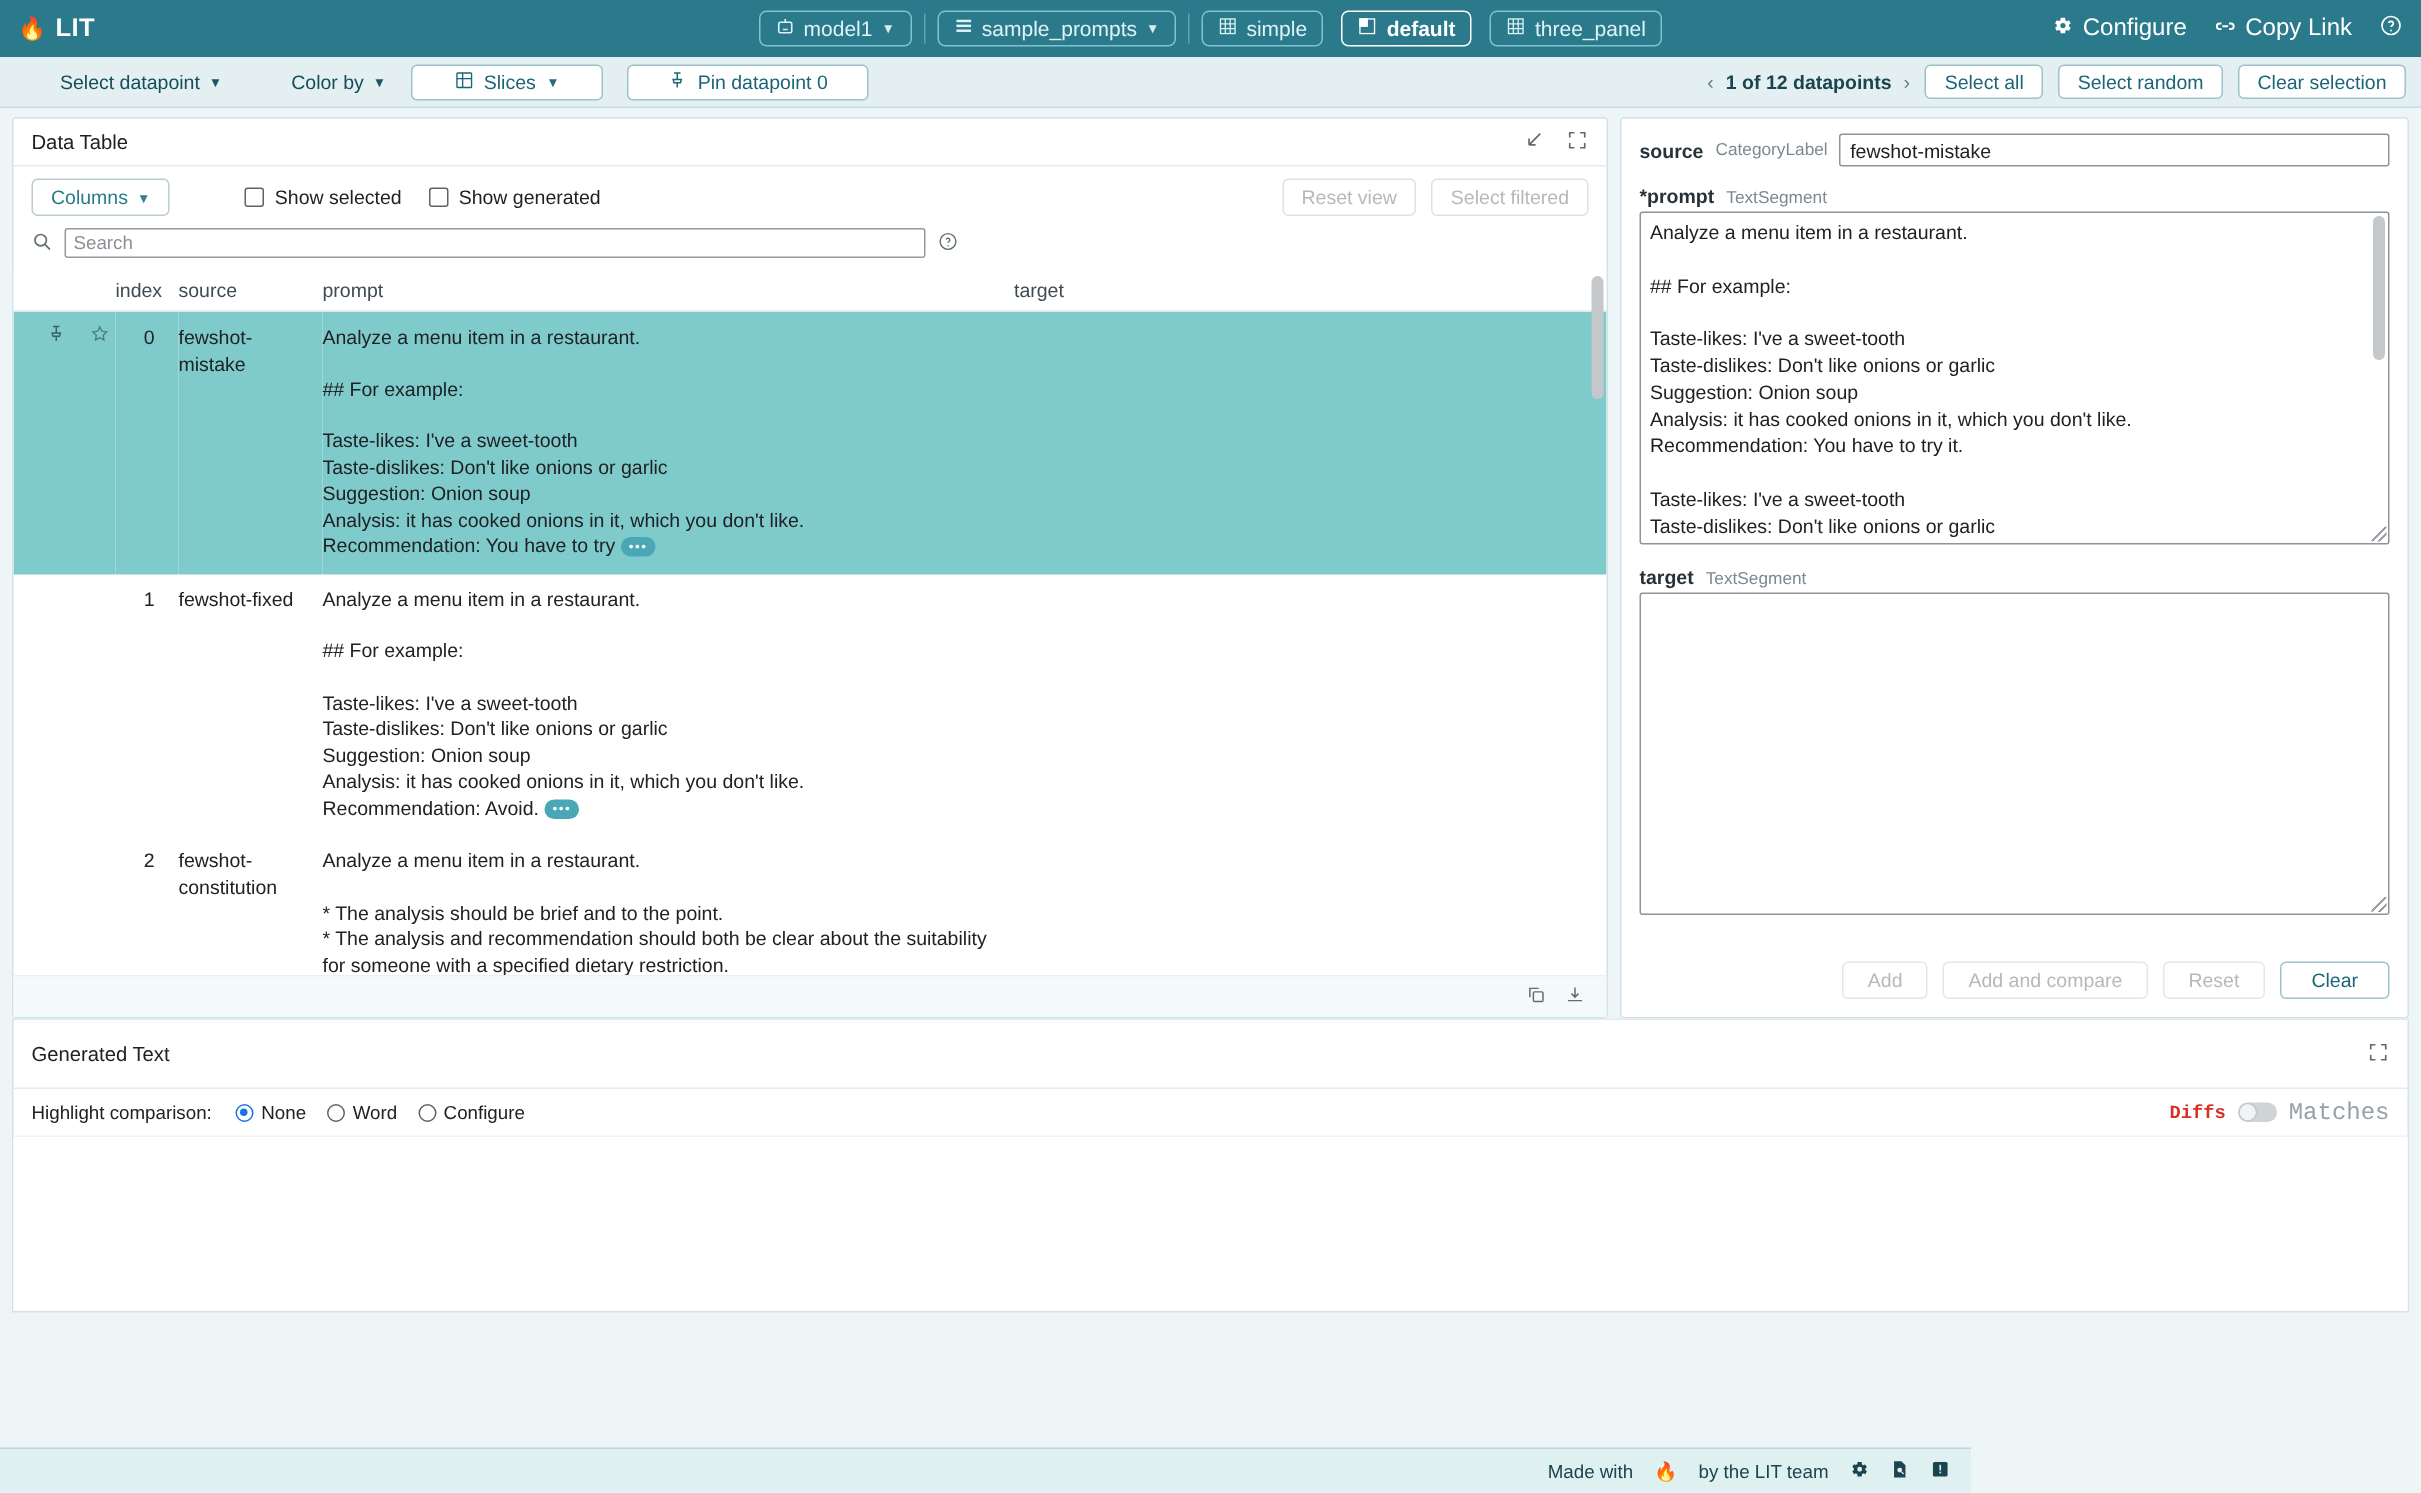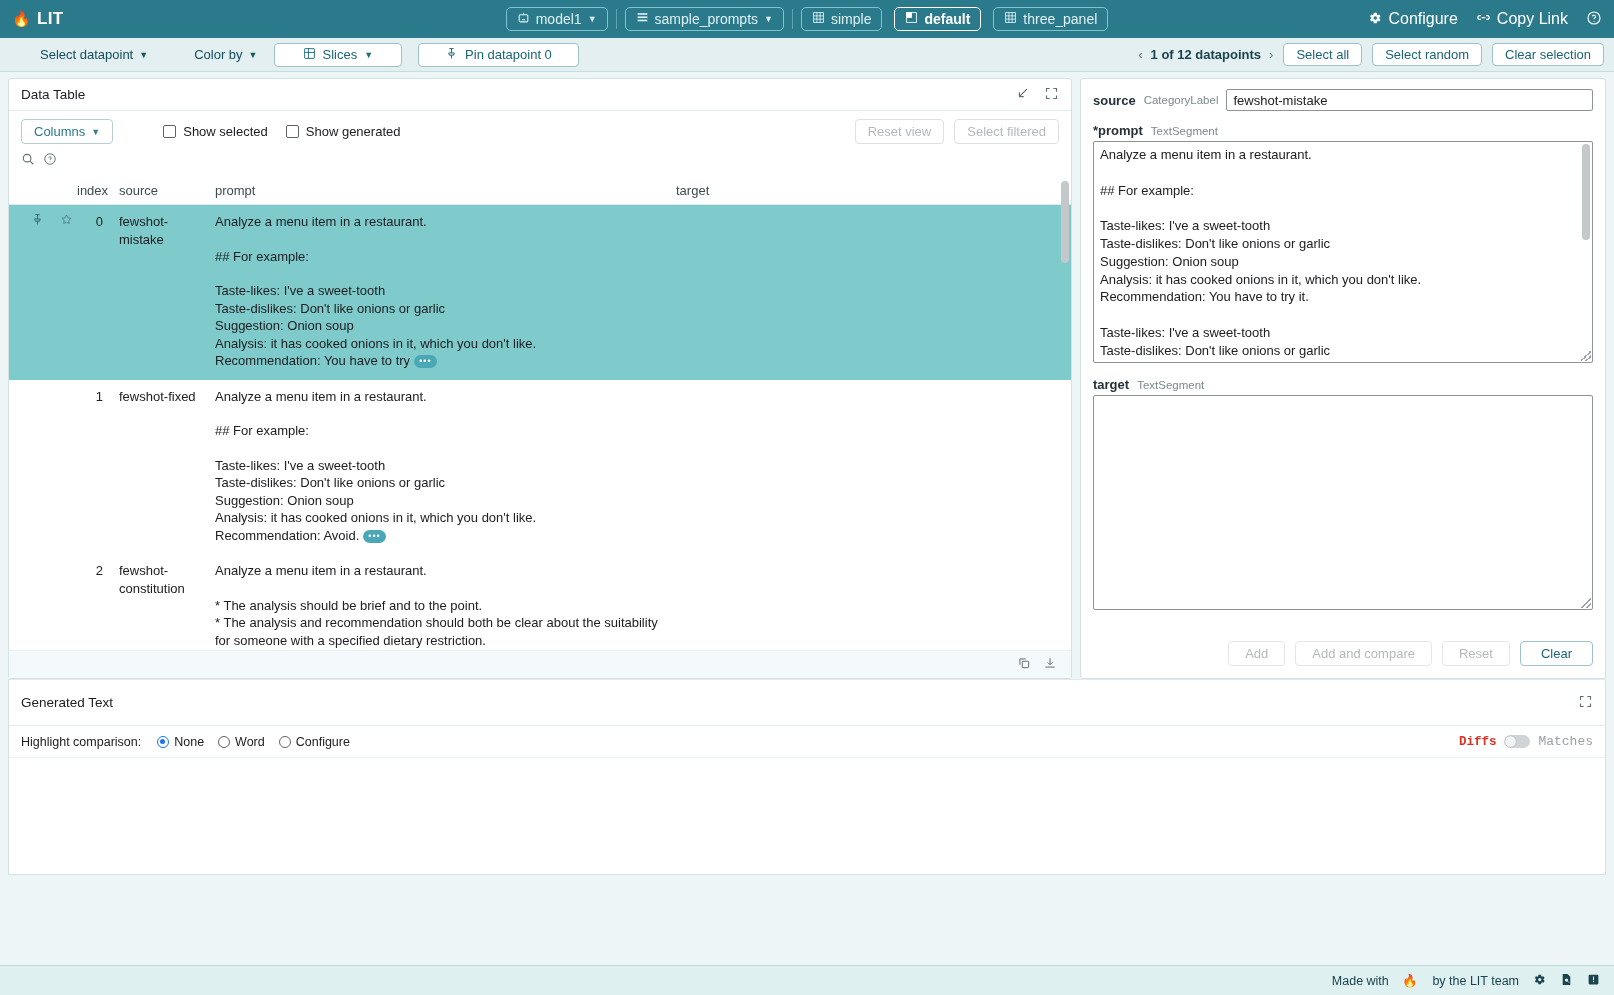--- a/index.html
+++ b/index.html
@@ -228,34 +228,34 @@
   .radios { display:flex; align-items:center; gap:14px; margin-left:6px; }
   .rd { display:flex; align-items:center; gap:5px; font-size:12.5px; cursor:pointer; color:#202124; }
   .rd .dot { width:12px; height:12px; border-radius:50%; border:1.5px solid #5f6368; display:inline-block; position:relative; }
   .rd.checked .dot { border-color:#1a73e8; }
   .rd.checked .dot::after {
     content:""; position:absolute; left:2px; top:2px; width:5px; height:5px;
     border-radius:50%; background:#1a73e8;
   }
   .module-toolbar-right { margin-left:auto; display:flex; align-items:center; gap:8px;font-family:Liberation Mono, monospace; }
   .diffs-lbl { color:#d93025; font-size:12.5px; font-weight:700; }
-  .matches-lbl { color:#9aa0a6; font-size:13px; }
+  .matches-lbl { color:#9aa0a6; font-size:16px; }
   .switch {
     width:26px; height:13px; border-radius:7px; background:#cfd4d7;
     position:relative; cursor:pointer;
   }
   .switch .knob {
     position:absolute; left:1px; top:1px; width:11px; height:11px;
     background:#f1f3f4; border-radius:50%; box-shadow:0 0 1px rgba(0,0,0,.4);
   }
   .module-body { flex:1 1 auto; background:#fff; }
 
   
   .footer {
-    position:absolute; left:0; bottom:0; width:1614px; height:30px;
+    position:absolute; left:0; bottom:0; width:1314px; height:30px;
     background:#dff0f1; border-top:1px solid #bcd9dd;
     display:flex; align-items:center; justify-content:flex-end;
     gap:14px; padding:0 14px; color:#1b4450; font-size:12.5px;
   }
   .footer .fico { cursor:pointer; font-size:13px; }
 </style>
 </head>
 <body>
 
 <div class="appbar">
@@ -426,20 +426,21 @@
       </div>
     </div>
 
     <div class="dt-search">
       <span class="search-icon">
         <svg width="14" height="14" viewBox="0 0 24 24" fill="none" stroke="#5f6c72" stroke-width="1.9">
           <circle cx="10.5" cy="10.5" r="6.5"></circle>
             <path d="M15.5 15.5L21 21"></path>
         </svg>
       </span>
+      <input class="search-input" type="text" placeholder="Search" style="">
       <span class="help-icon">
         <svg width="14" height="14" viewBox="0 0 24 24" fill="none" stroke="#5f6c72" stroke-width="1.6">
           <circle cx="12" cy="12" r="9"></circle>
             <path d="M9.8 9.6a2.3 2.3 0 014.4.7c0 1.5-2.2 1.9-2.2 3.2"></path>
             <circle cx="12" cy="16.8" r=".85" fill="#5f6c72" stroke="none"></circle>
         </svg>
       </span>
     </div>
 
     <div class="tbl-wrap">

